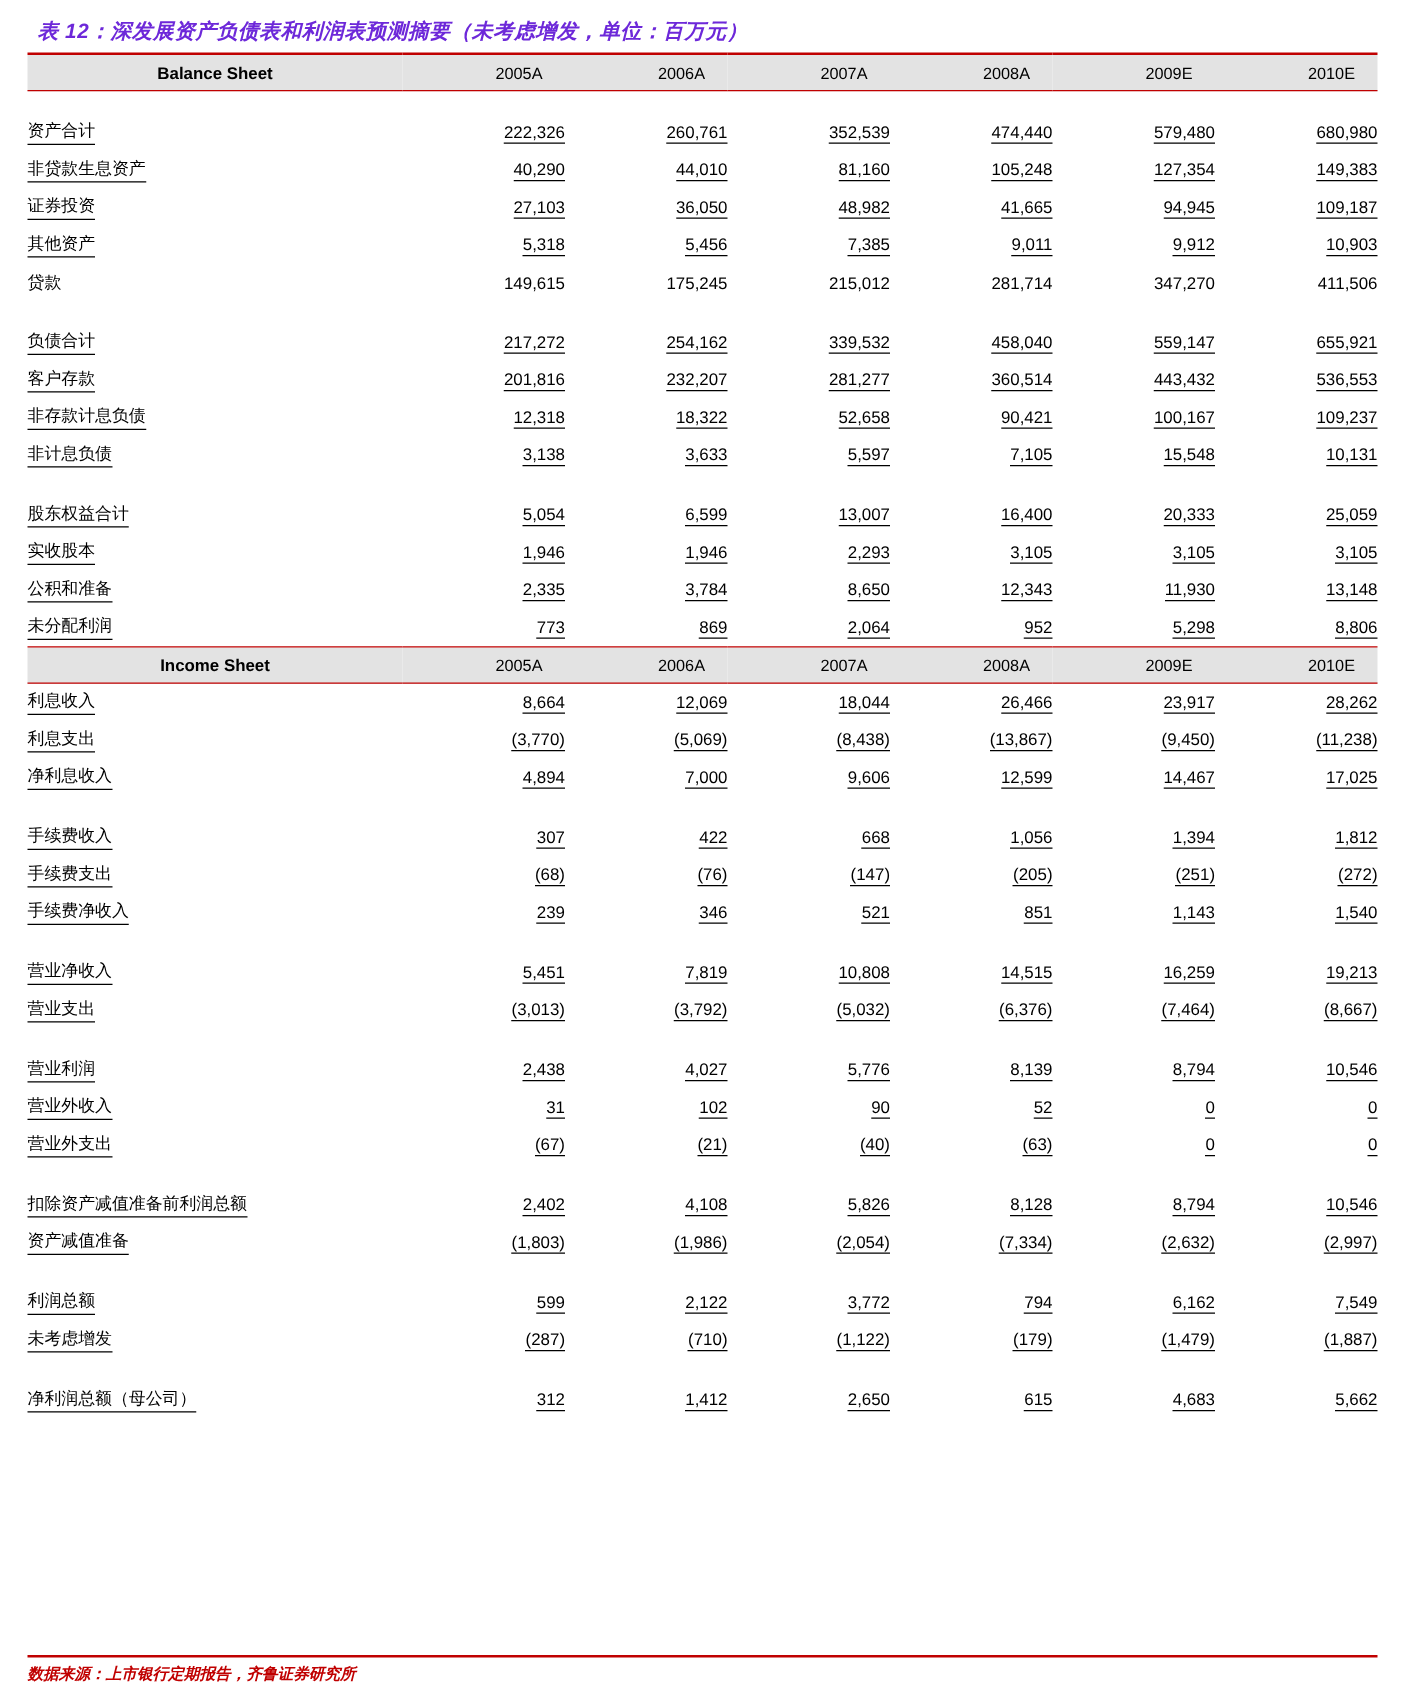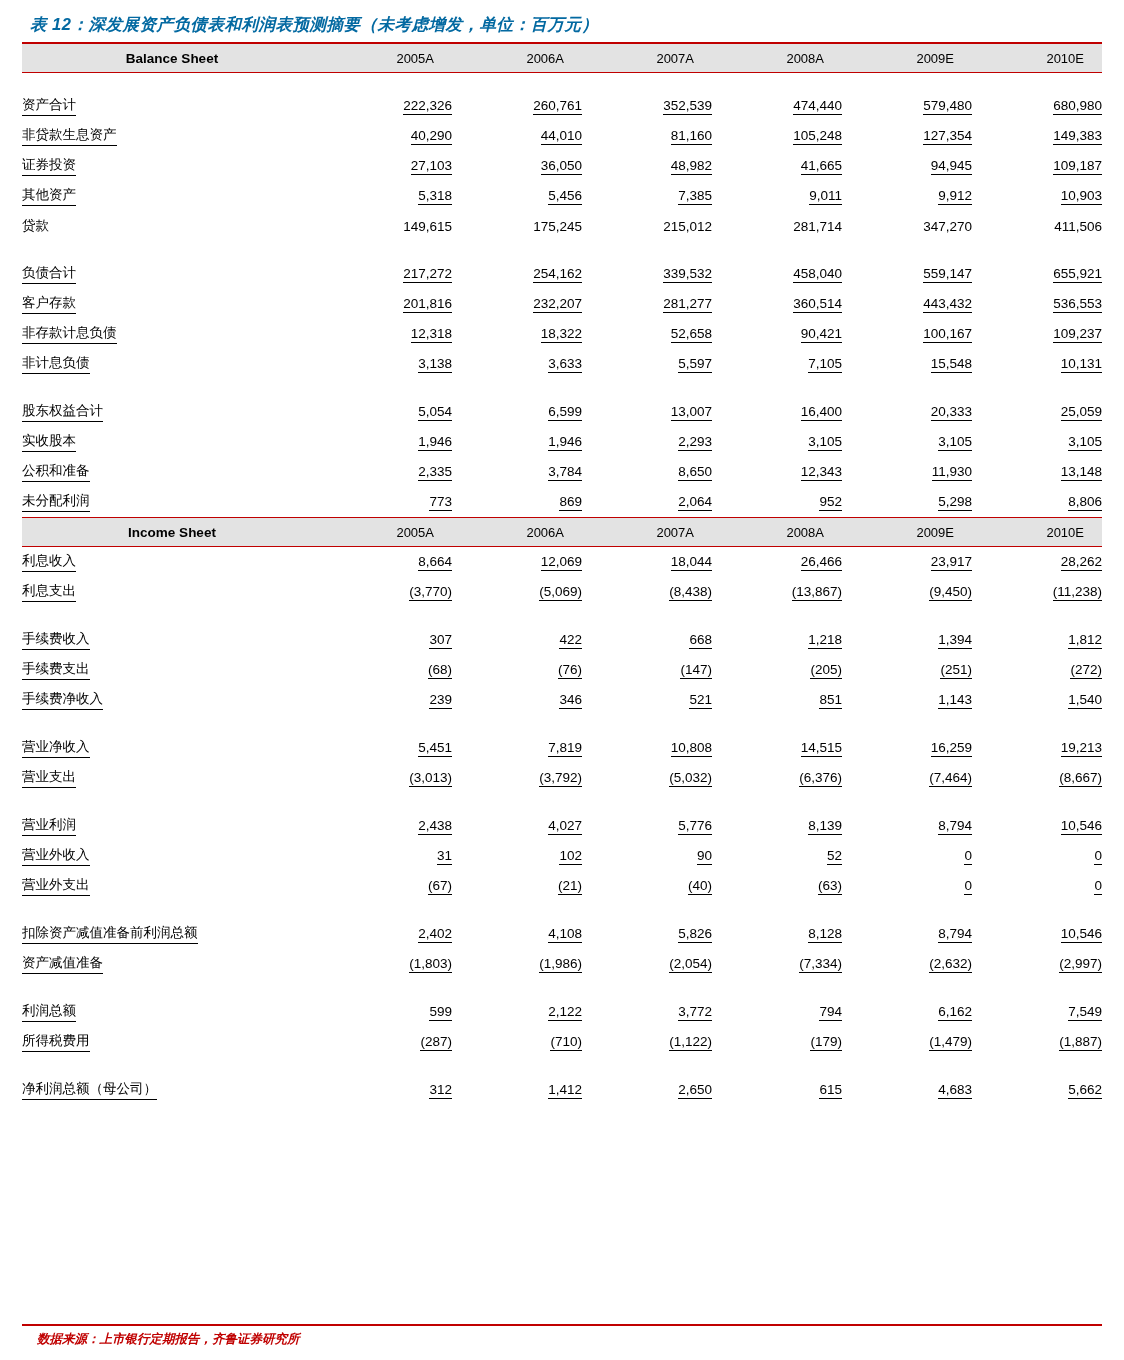--- a/index.html
+++ b/index.html
@@ -18,21 +18,21 @@
     position: relative;
     width: 1124px;
     height: 1360px;
     box-sizing: border-box;
     padding: 0 22px;
   }
   .title {
     font-size: 16.5px;
     font-weight: bold;
     font-style: italic;
-    color: #0369a1;
+    color: #6d28d9;
     letter-spacing: 0.5px;
     padding: 14px 0 6px 8px;
     white-space: nowrap;
   }
   table.fin {
     width: 1080px;
     border-collapse: collapse;
     table-layout: fixed;
     font-size: 13px;
   }
@@ -94,21 +94,20 @@
   }
   .source {
     position: absolute;
     left: 22px;
     bottom: 12px;
     font-size: 12.5px;
     font-weight: bold;
     font-style: italic;
     color: #c00000;
     white-space: nowrap;
-    margin-left: 15px;
   }
   .bottom-rule {
     position: absolute;
     left: 22px;
     bottom: 34px;
     width: 1080px;
     border-top: 2.5px solid #c00000;
     height: 0;
   }
 </style>
@@ -297,29 +296,38 @@
         </tr>
         <tr class="data">
           <td class="lbl"><span class="u">利息支出</span></td>
           <td class="val"><span class="u">(3,770)</span></td>
           <td class="val"><span class="u">(5,069)</span></td>
           <td class="val"><span class="u">(8,438)</span></td>
           <td class="val"><span class="u">(13,867)</span></td>
           <td class="val"><span class="u">(9,450)</span></td>
           <td class="val"><span class="u">(11,238)</span></td>
         </tr>
+        <tr class="data">
+          <td class="lbl"><span class="u">净利息收入</span></td>
+          <td class="val"><span class="u">4,894</span></td>
+          <td class="val"><span class="u">7,000</span></td>
+          <td class="val"><span class="u">9,606</span></td>
+          <td class="val"><span class="u">12,599</span></td>
+          <td class="val"><span class="u">14,467</span></td>
+          <td class="val"><span class="u">17,025</span></td>
+        </tr>
         <tr class="spacer">
           <td colspan="7"></td>
         </tr>
         <tr class="data">
           <td class="lbl"><span class="u">手续费收入</span></td>
           <td class="val"><span class="u">307</span></td>
           <td class="val"><span class="u">422</span></td>
           <td class="val"><span class="u">668</span></td>
-          <td class="val"><span class="u">1,218</span></td>
+          <td class="val"><span class="u">1,056</span></td>
           <td class="val"><span class="u">1,394</span></td>
           <td class="val"><span class="u">1,812</span></td>
         </tr>
         <tr class="data">
           <td class="lbl"><span class="u">手续费支出</span></td>
           <td class="val"><span class="u">(68)</span></td>
           <td class="val"><span class="u">(76)</span></td>
           <td class="val"><span class="u">(147)</span></td>
           <td class="val"><span class="u">(205)</span></td>
           <td class="val"><span class="u">(251)</span></td>
@@ -412,21 +420,21 @@
         <tr class="data">
           <td class="lbl"><span class="u">利润总额</span></td>
           <td class="val"><span class="u">599</span></td>
           <td class="val"><span class="u">2,122</span></td>
           <td class="val"><span class="u">3,772</span></td>
           <td class="val"><span class="u">794</span></td>
           <td class="val"><span class="u">6,162</span></td>
           <td class="val"><span class="u">7,549</span></td>
         </tr>
         <tr class="data">
-          <td class="lbl"><span class="u">所得税费用</span></td>
+          <td class="lbl"><span class="u">未考虑增发</span></td>
           <td class="val"><span class="u">(287)</span></td>
           <td class="val"><span class="u">(710)</span></td>
           <td class="val"><span class="u">(1,122)</span></td>
           <td class="val"><span class="u">(179)</span></td>
           <td class="val"><span class="u">(1,479)</span></td>
           <td class="val"><span class="u">(1,887)</span></td>
         </tr>
         <tr class="spacer">
           <td colspan="7"></td>
         </tr>

